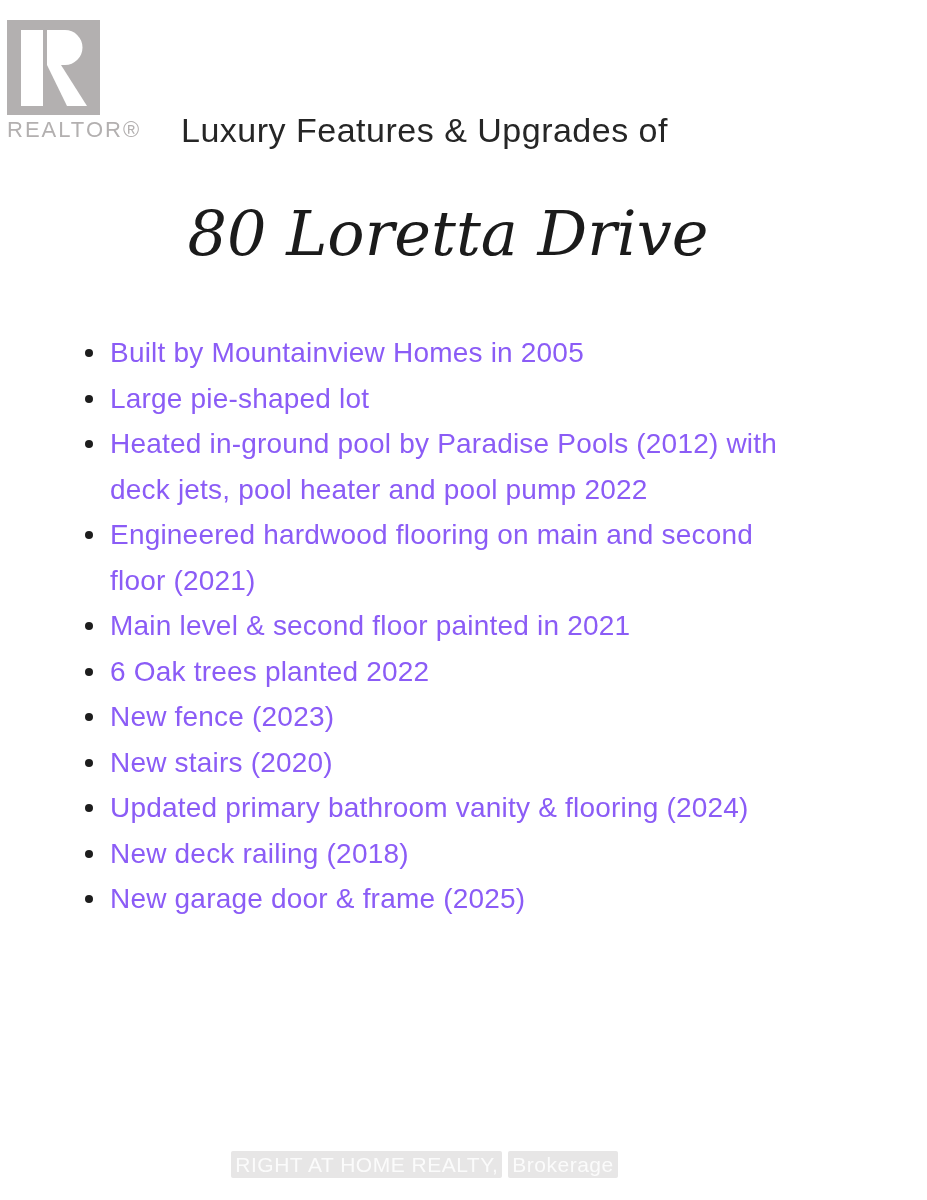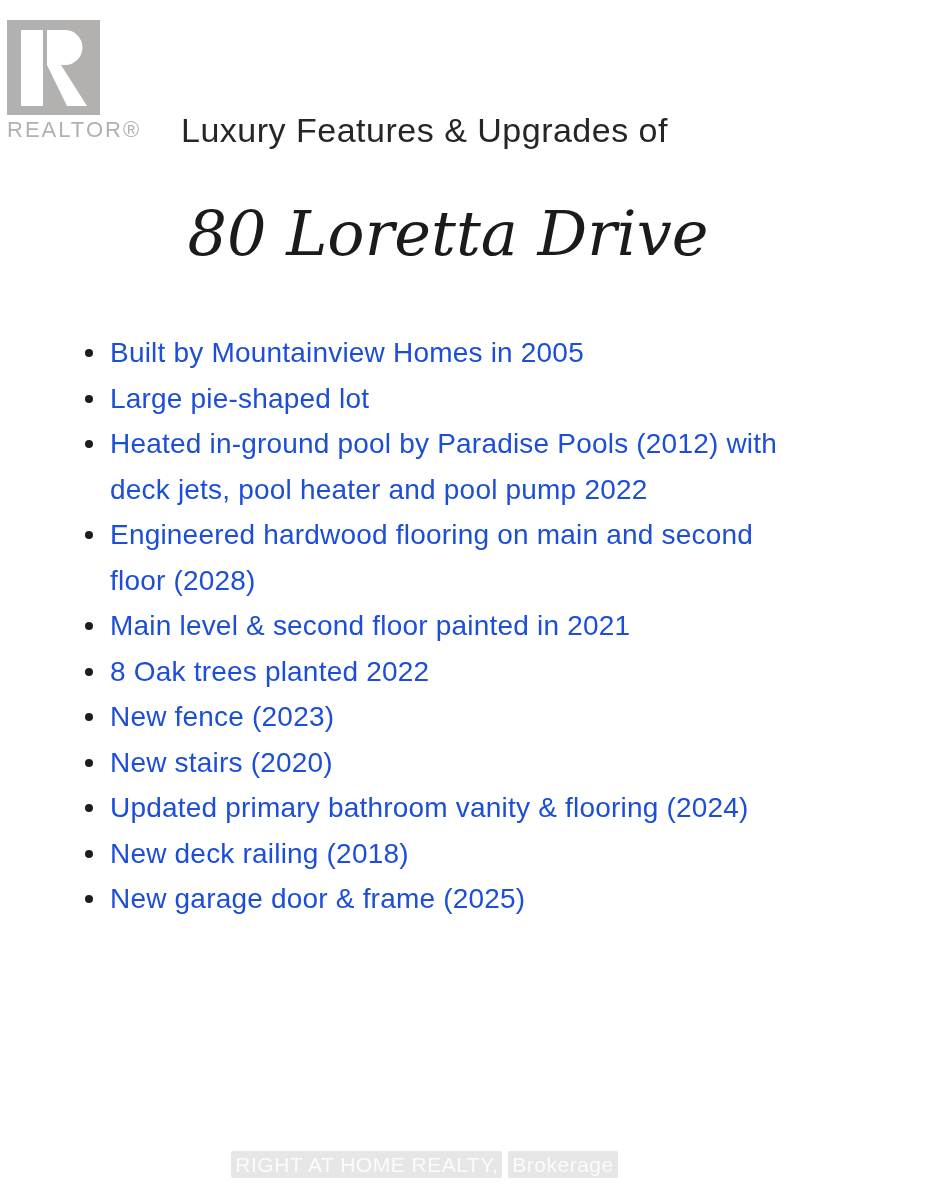--- a/index.html
+++ b/index.html
@@ -66,21 +66,21 @@
   
   ul.features {
     list-style: none;
     margin: 50px 0 0 0;
     padding: 0 0 0 110px;
   }
   ul.features li {
     position: relative;
     font-size: 28px;
     line-height: 45.5px;
-    color: #1d4ed8;
+    color: #8b5cf6;
     max-width: 675px;
     letter-spacing: 0.2px;
   }
   ul.features li::before {
     content: "";
     position: absolute;
     left: -25px;
     top: 19px;
     width: 8px;
     height: 8px;
@@ -124,23 +124,23 @@
     <div class="logo-label">REALTOR®</div>
   </div>
 
   <h1 class="title">Luxury Features &amp; Upgrades of</h1>
   <div class="address">80 Loretta Drive</div>
 
   <ul class="features">
     <li>Built by Mountainview Homes in 2005</li>
     <li>Large pie-shaped lot</li>
     <li>Heated in-ground pool by Paradise Pools (2012) with deck jets, pool heater and pool pump 2022</li>
-    <li>Engineered hardwood flooring on main and second floor (2028)</li>
+    <li>Engineered hardwood flooring on main and second floor (2021)</li>
     <li>Main level &amp; second floor painted in 2021</li>
-    <li>8 Oak trees planted 2022</li>
+    <li>6 Oak trees planted 2022</li>
     <li>New fence (2023)</li>
     <li>New stairs (2020)</li>
     <li>Updated primary bathroom vanity &amp; flooring (2024)</li>
     <li>New deck railing (2018)</li>
     <li>New garage door &amp; frame (2025)</li>
   </ul>
 
   <div class="watermark">
     <span class="wm-main">RIGHT AT HOME REALTY,</span><span class="wm-suffix">Brokerage</span>
   </div>

